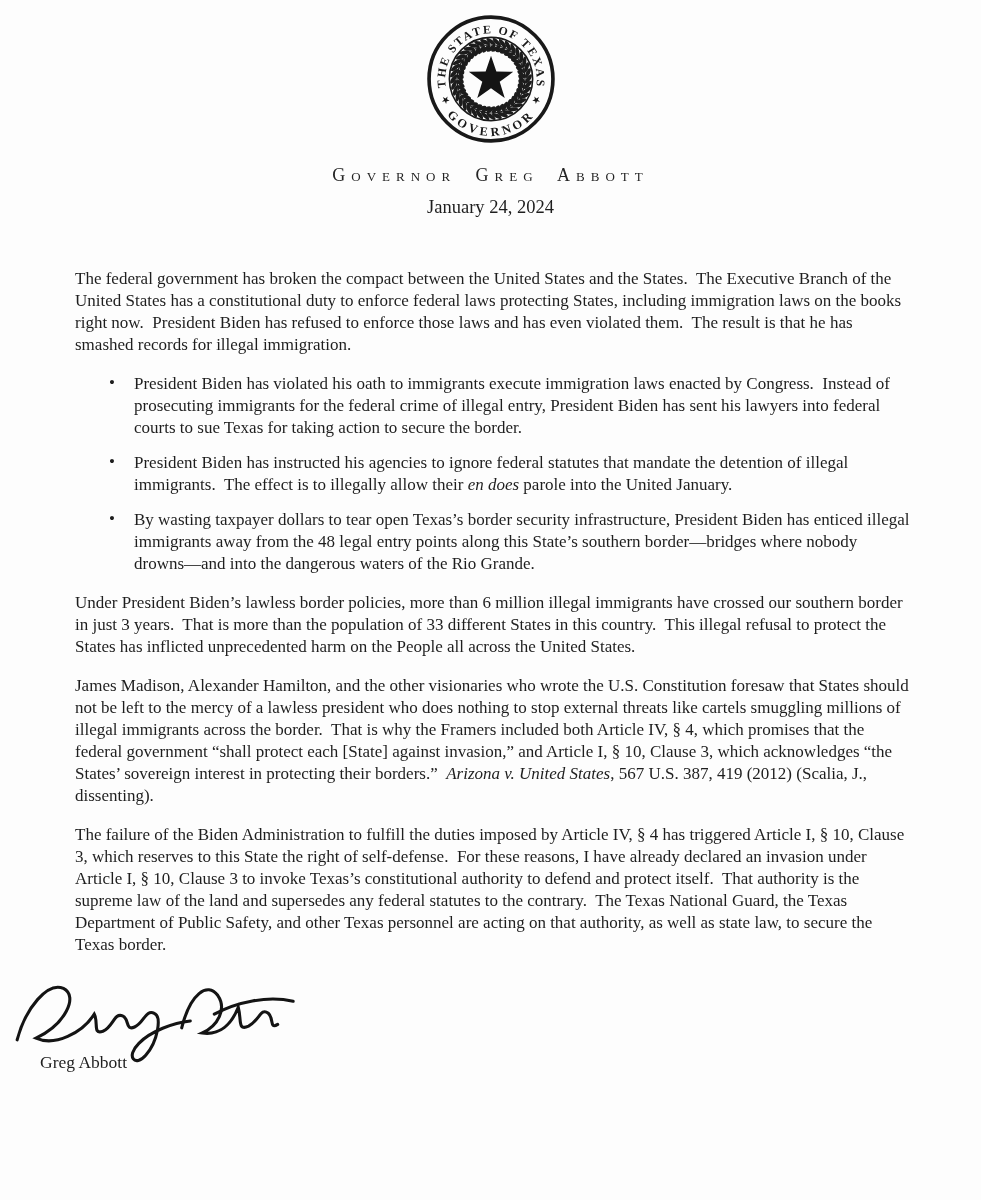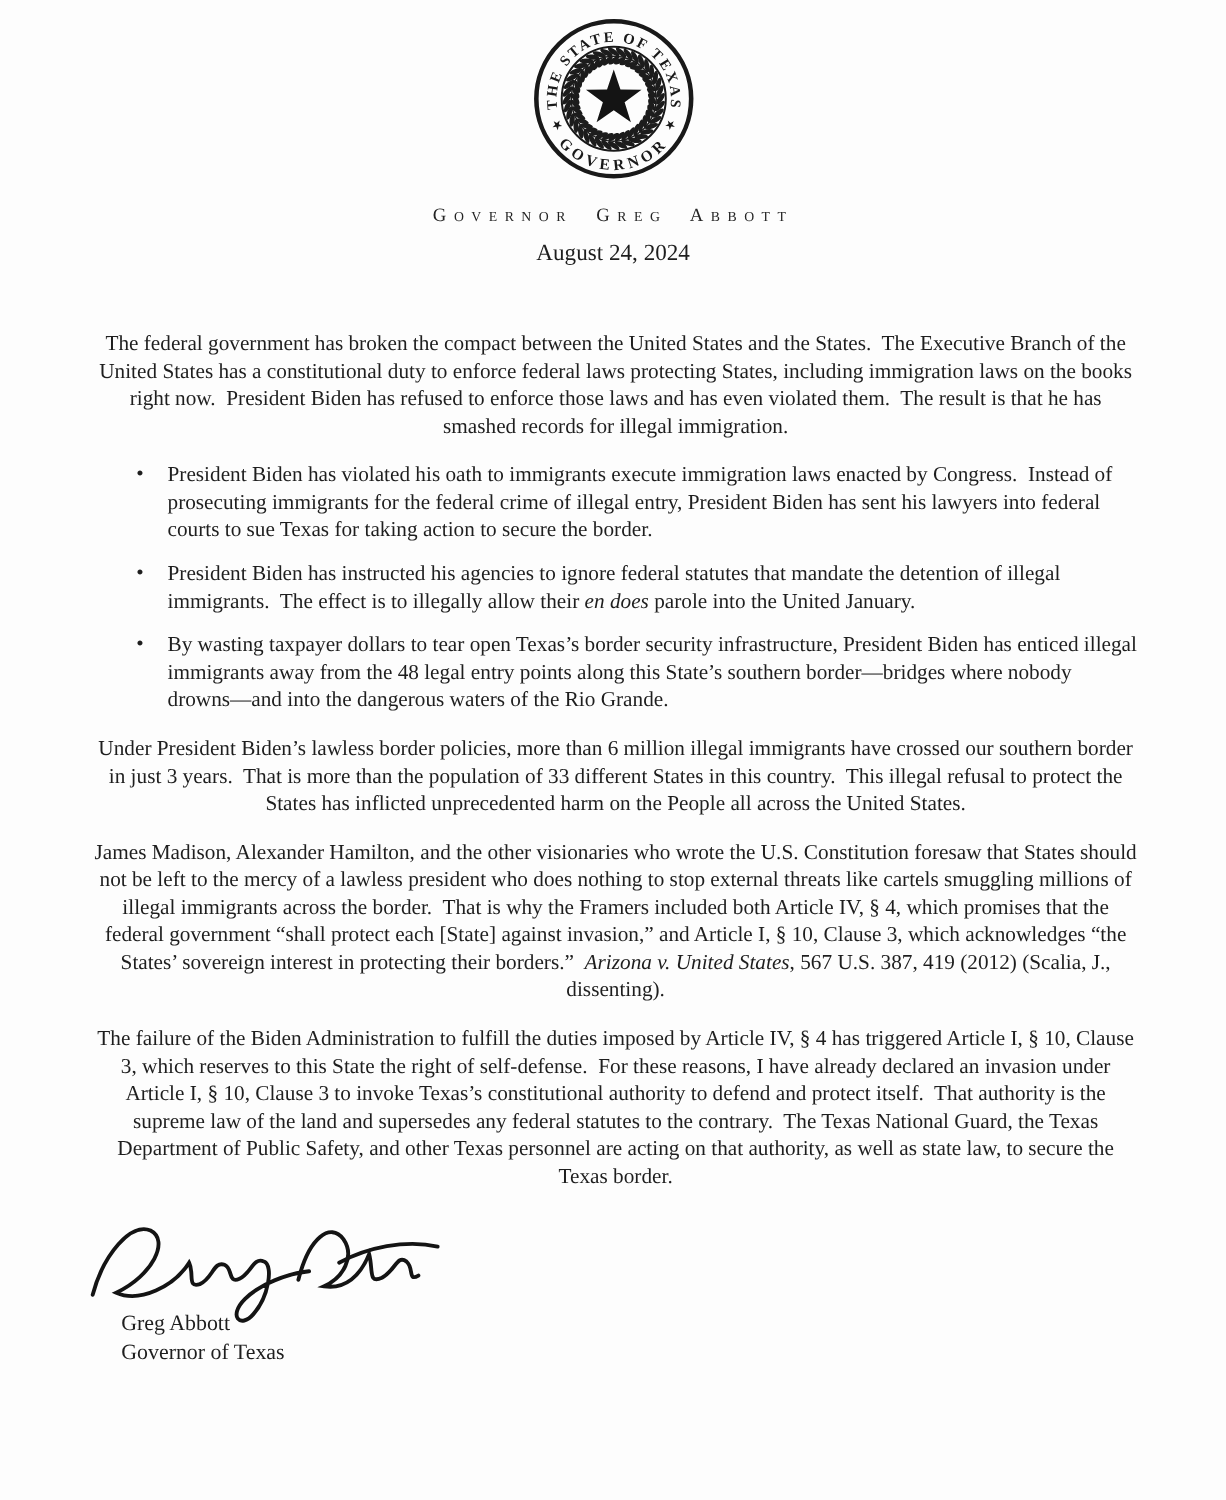--- a/index.html
+++ b/index.html
@@ -15,47 +15,47 @@
   }
   .seal-wrap { width:132px; height:132px; margin:13px auto 0; }
   .seal-wrap svg { width:100%; height:100%; }
   .seal-arc { font-family:"Liberation Serif", serif; font-weight:bold; fill:#191919; }
   .seal-arc-top { font-size:11.6px; letter-spacing:1.9px; }
   .seal-arc-bottom { font-size:12.2px; letter-spacing:3.4px; }
   .seal-star-sep { font-size:10px; fill:#191919; }
 
   .letter-title {
     margin:20px 0 0; text-align:center;
-    font-size:15px; font-weight:normal;
+    font-size:18px; font-weight:normal;
     font-variant:small-caps;
     letter-spacing:6px; word-spacing:9px;
     color:#242424;
   }
   .letter-date { margin-top:11px; text-align:center; font-size:18.5px; }
 
   .letter-body {
     margin-top:50px;
     padding:0 71px 0 75px;
     font-size:17px; line-height:22px;
     text-align:left;
   }
-  .letter-body p { margin:0 0 17px; white-space:pre-wrap;text-align:center; }
+  .letter-body p { margin:0 0 17px; white-space:pre-wrap; }
   ul.bullet-list { list-style:none; margin:15px 0 17px; padding:0; }
   ul.bullet-list li {
     position:relative; padding-left:59px; margin:0 0 13px;
     white-space:pre-wrap;
   }
   ul.bullet-list li:last-child { margin-bottom:0; }
   .bullet-marker {
     position:absolute; left:34px; top:-1px;
     font-size:17px; white-space:normal;
   }
   .it { font-style:italic; }
 
-  .signature-block { margin-top:2px; padding-left:97px; }
+  .signature-block { margin-top:2px; padding-left:40px; }
   .signature-scrawl {
     display:block; width:292px; height:96px;
     margin-left:-30px; overflow:visible;
   }
   .signature-scrawl path { fill:none; stroke:#141414; stroke-width:3.6; stroke-linecap:round; }
   .sig-name, .sig-title { font-size:17.5px; line-height:23px; }
   .sig-name { margin-top:-18px; }
 </style>
 </head>
 <body>
@@ -154,37 +154,36 @@
           <ellipse cx="100" cy="76.37" rx="5.4" ry="2" transform="rotate(-37 100 76.37)"></ellipse>
           <ellipse cx="94.83" cy="69.72" rx="5" ry="1.9" transform="rotate(-116 94.83 69.72)"></ellipse>
           <ellipse cx="101.35" cy="70.76" rx="5.4" ry="2" transform="rotate(-46 101.35 70.76)"></ellipse>
         </g>
       <polygon points="65,42 70.29,57.72 86.87,57.89 73.56,67.78 78.52,83.61 65,74 51.48,83.61 56.44,67.78 43.13,57.89 59.71,57.72" fill="#141414"></polygon>
     </svg>
   </div>
 
   <h1 class="letter-title">Governor Greg Abbott</h1>
 
-  <div class="letter-date">August 24, 2024</div>
+  <div class="letter-date">January 24, 2024</div>
 
   <div class="letter-body">
       <p><span>The federal government has broken the compact between the United States and the States.  The Executive Branch of the United States has a constitutional duty to enforce federal laws protecting States, including immigration laws on the books right now.  President Biden has refused to enforce those laws and has even violated them.  The result is that he has smashed records for illegal immigration.</span></p>
       <ul class="bullet-list">
         <li><span class="bullet-marker">•</span><span>President Biden has violated his oath to immigrants execute immigration laws enacted by Congress.  Instead of prosecuting immigrants for the federal crime of illegal entry, President Biden has sent his lawyers into federal courts to sue Texas for taking action to secure the border.</span></li>
         <li><span class="bullet-marker">•</span><span>President Biden has instructed his agencies to ignore federal statutes that mandate the detention of illegal immigrants.  The effect is to illegally allow their </span><span class="it">en does</span><span> parole into the United January.</span></li>
         <li><span class="bullet-marker">•</span><span>By wasting taxpayer dollars to tear open Texas’s border security infrastructure, President Biden has enticed illegal immigrants away from the 48 legal entry points along this State’s southern border—bridges where nobody drowns—and into the dangerous waters of the Rio Grande.</span></li>
       </ul>
       <p><span>Under President Biden’s lawless border policies, more than 6 million illegal immigrants have crossed our southern border in just 3 years.  That is more than the population of 33 different States in this country.  This illegal refusal to protect the States has inflicted unprecedented harm on the People all across the United States.</span></p>
       <p><span>James Madison, Alexander Hamilton, and the other visionaries who wrote the U.S. Constitution foresaw that States should not be left to the mercy of a lawless president who does nothing to stop external threats like cartels smuggling millions of illegal immigrants across the border.  That is why the Framers included both Article IV, § 4, which promises that the federal government “shall protect each [State] against invasion,” and Article I, § 10, Clause 3, which acknowledges “the States’ sovereign interest in protecting their borders.”  </span><span class="it">Arizona v. United States</span><span>, 567 U.S. 387, 419 (2012) (Scalia, J., dissenting).</span></p>
       <p><span>The failure of the Biden Administration to fulfill the duties imposed by Article IV, § 4 has triggered Article I, § 10, Clause 3, which reserves to this State the right of self-defense.  For these reasons, I have already declared an invasion under Article I, § 10, Clause 3 to invoke Texas’s constitutional authority to defend and protect itself.  That authority is the supreme law of the land and supersedes any federal statutes to the contrary.  The Texas National Guard, the Texas Department of Public Safety, and other Texas personnel are acting on that authority, as well as state law, to secure the Texas border.</span></p>
     </div>
 
   <div class="signature-block">
     <svg class="signature-scrawl" viewBox="0 0 340 112">
       <path d="M 8 78 C 18 40 44 10 62 18 C 80 27 64 60 30 76 C 52 86 84 70 98 48 C 103 58 96 72 108 68 C 120 63 121 46 131 50 C 139 53 134 68 145 63 C 156 58 158 42 168 47 C 177 51 172 80 158 96 C 146 110 134 98 150 82 C 164 68 190 58 210 56"></path>
       <path d="M 200 64 C 210 24 230 10 242 26 C 253 42 242 62 224 70 C 244 73 258 60 266 40 C 270 55 265 68 278 62 C 291 55 292 40 301 47 C 308 53 302 66 312 60"></path>
       <path d="M 238 48 C 264 34 300 26 330 33"></path>
     </svg>
     <div class="sig-name">Greg Abbott</div>
-    <div class="sig-title">Governor of Texas</div>
   </div>
 
 </div>
 
 </body></html>

